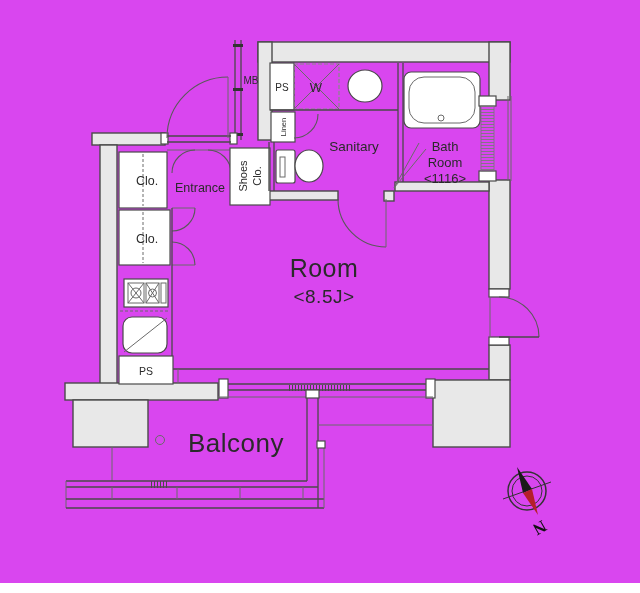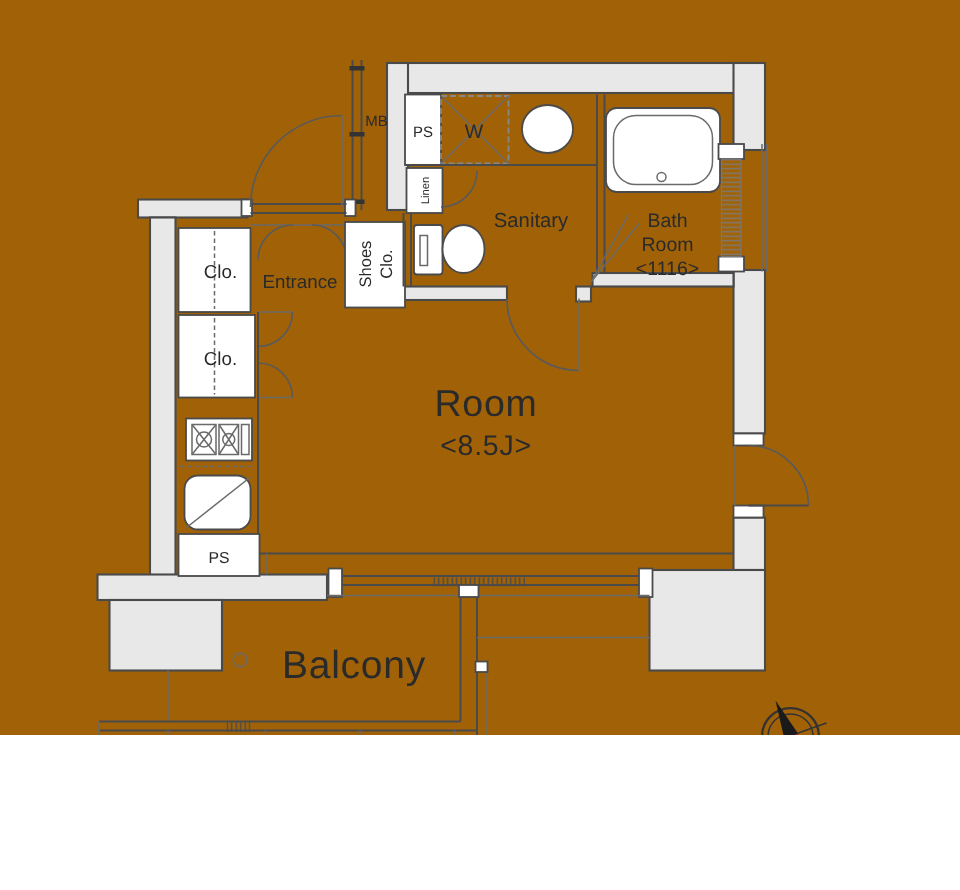--- a/index.html
+++ b/index.html
@@ -1,16 +1,16 @@
 <!DOCTYPE html>
 <html style="--wall-fill: #e8e8e8; --line: #4a4a4a; --compass-north-red: #b51f2a;"><head>
 <meta charset="utf-8">
 <style>
   html,body{margin:0;padding:0;background:#ffffff;}
-  .stage{width:640px;height:490px;position:relative;background:#a16207;}
+  .stage{width:640px;height:583px;position:relative;background:#d946ef;}
   svg{display:block;}
   .wall{fill:var(--wall-fill,#e8e8e8);stroke:var(--line,#4a4a4a);stroke-width:1.4;}
   .ln{stroke:var(--line,#4a4a4a);stroke-width:1.3;fill:none;}
   .thin{stroke:#6a6a6a;stroke-width:1;fill:none;}
   .arc{stroke:#5a5a5a;stroke-width:1.1;fill:none;}
   .fix{fill:#ffffff;stroke:var(--line,#4a4a4a);stroke-width:1.2;}
   .dash{stroke-dasharray:3 2;}
   .lbl{font-family:"Liberation Sans","DejaVu Sans",sans-serif;fill:#2a2a2a;}
   .big{letter-spacing:0.5px;}
   .nlbl{font-family:"Liberation Serif","DejaVu Serif",serif;font-weight:bold;fill:#111;}

